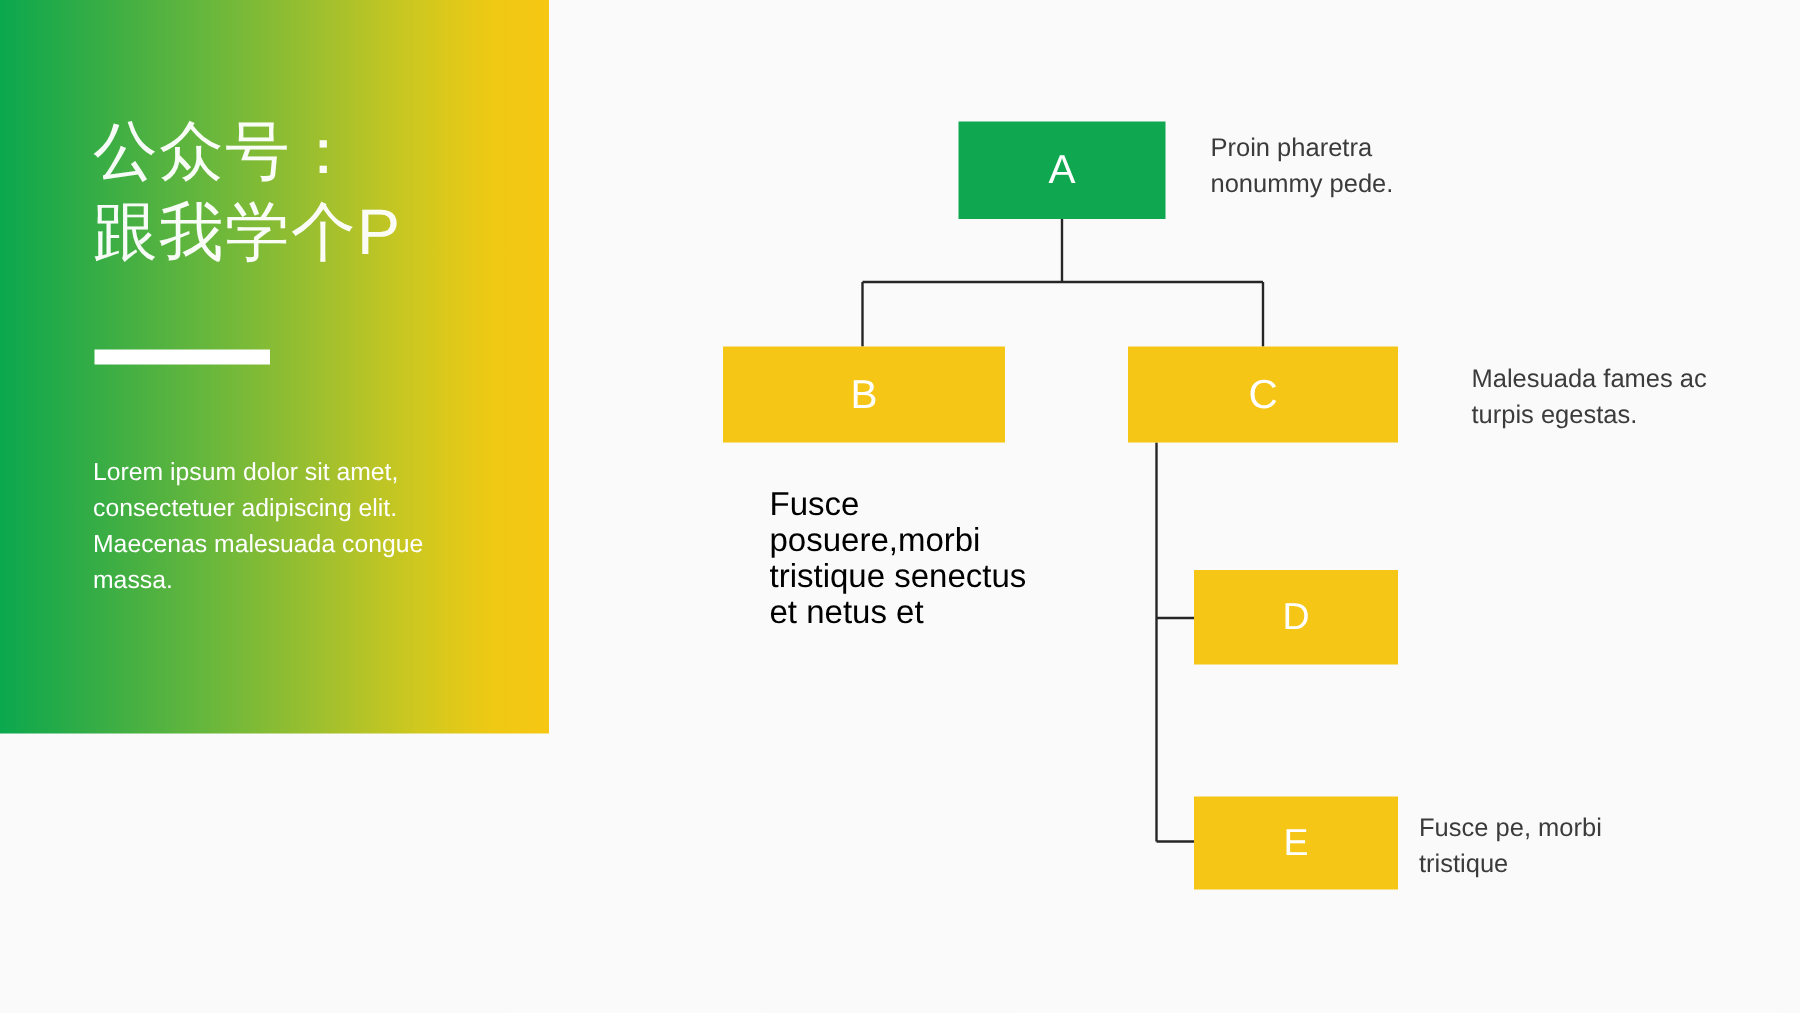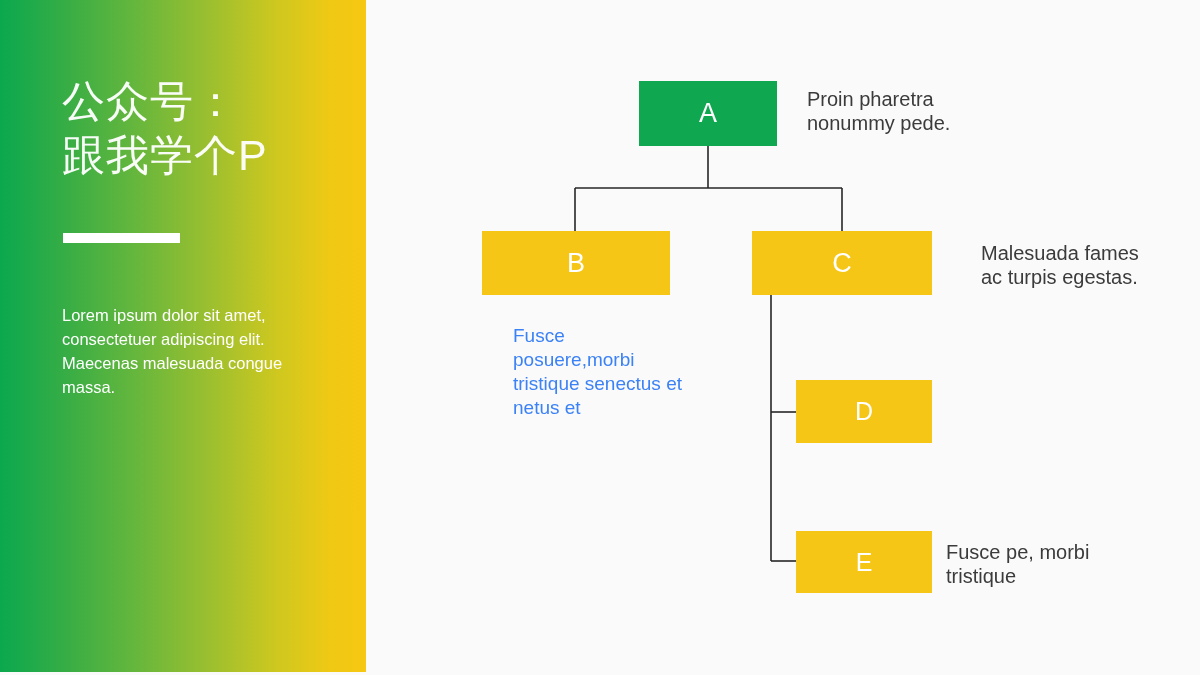--- a/index.html
+++ b/index.html
@@ -19,21 +19,21 @@
     height: 675px;
     background: #fafafa;
   }
 
   
   .left-panel {
     position: absolute;
     left: 0;
     top: 0;
     width: 366px;
-    height: 672px;
+    height: 489px;
     background: linear-gradient(to right, #0ba84e 0%, #37ad45 18%, #68b73c 38%, #9bbf2f 57%, #cfc81f 76%, #efc914 90%, #f6c713 100%);
     overflow: hidden;
   }
   .title-block {
     position: absolute;
     left: 62px;
     top: 74px;
     width: 300px;
   }
   .title-line {
@@ -135,37 +135,37 @@
     top: 0;
     width: 834px;
     height: 675px;
     pointer-events: none;
   }
 
   
   .side-label {
     position: absolute;
     color: #3b3b3b;
-    font-size: 20px;
+    font-size: 17px;
     line-height: 24px;
     font-weight: 400;
   }
   .label-a { left: 441px; top: 87px;  width: 180px; }
   .label-c { left: 615px; top: 241px; width: 175px; }
   .label-d { left: 595px; top: 400px; width: 175px; }
   .label-e { left: 580px; top: 540px; width: 175px; }
 
   
   .label-b {
     position: absolute;
     left: 147px;
     top: 324px;
     width: 175px;
-    color: #3b82f6;
-    font-size: 19px;
+    color: #000000;
+    font-size: 22px;
     line-height: 24px;
     font-weight: 400;
   }
 </style>
 </head>
 <body>
 
 <div class="slide">
 
   <div class="left-panel">

